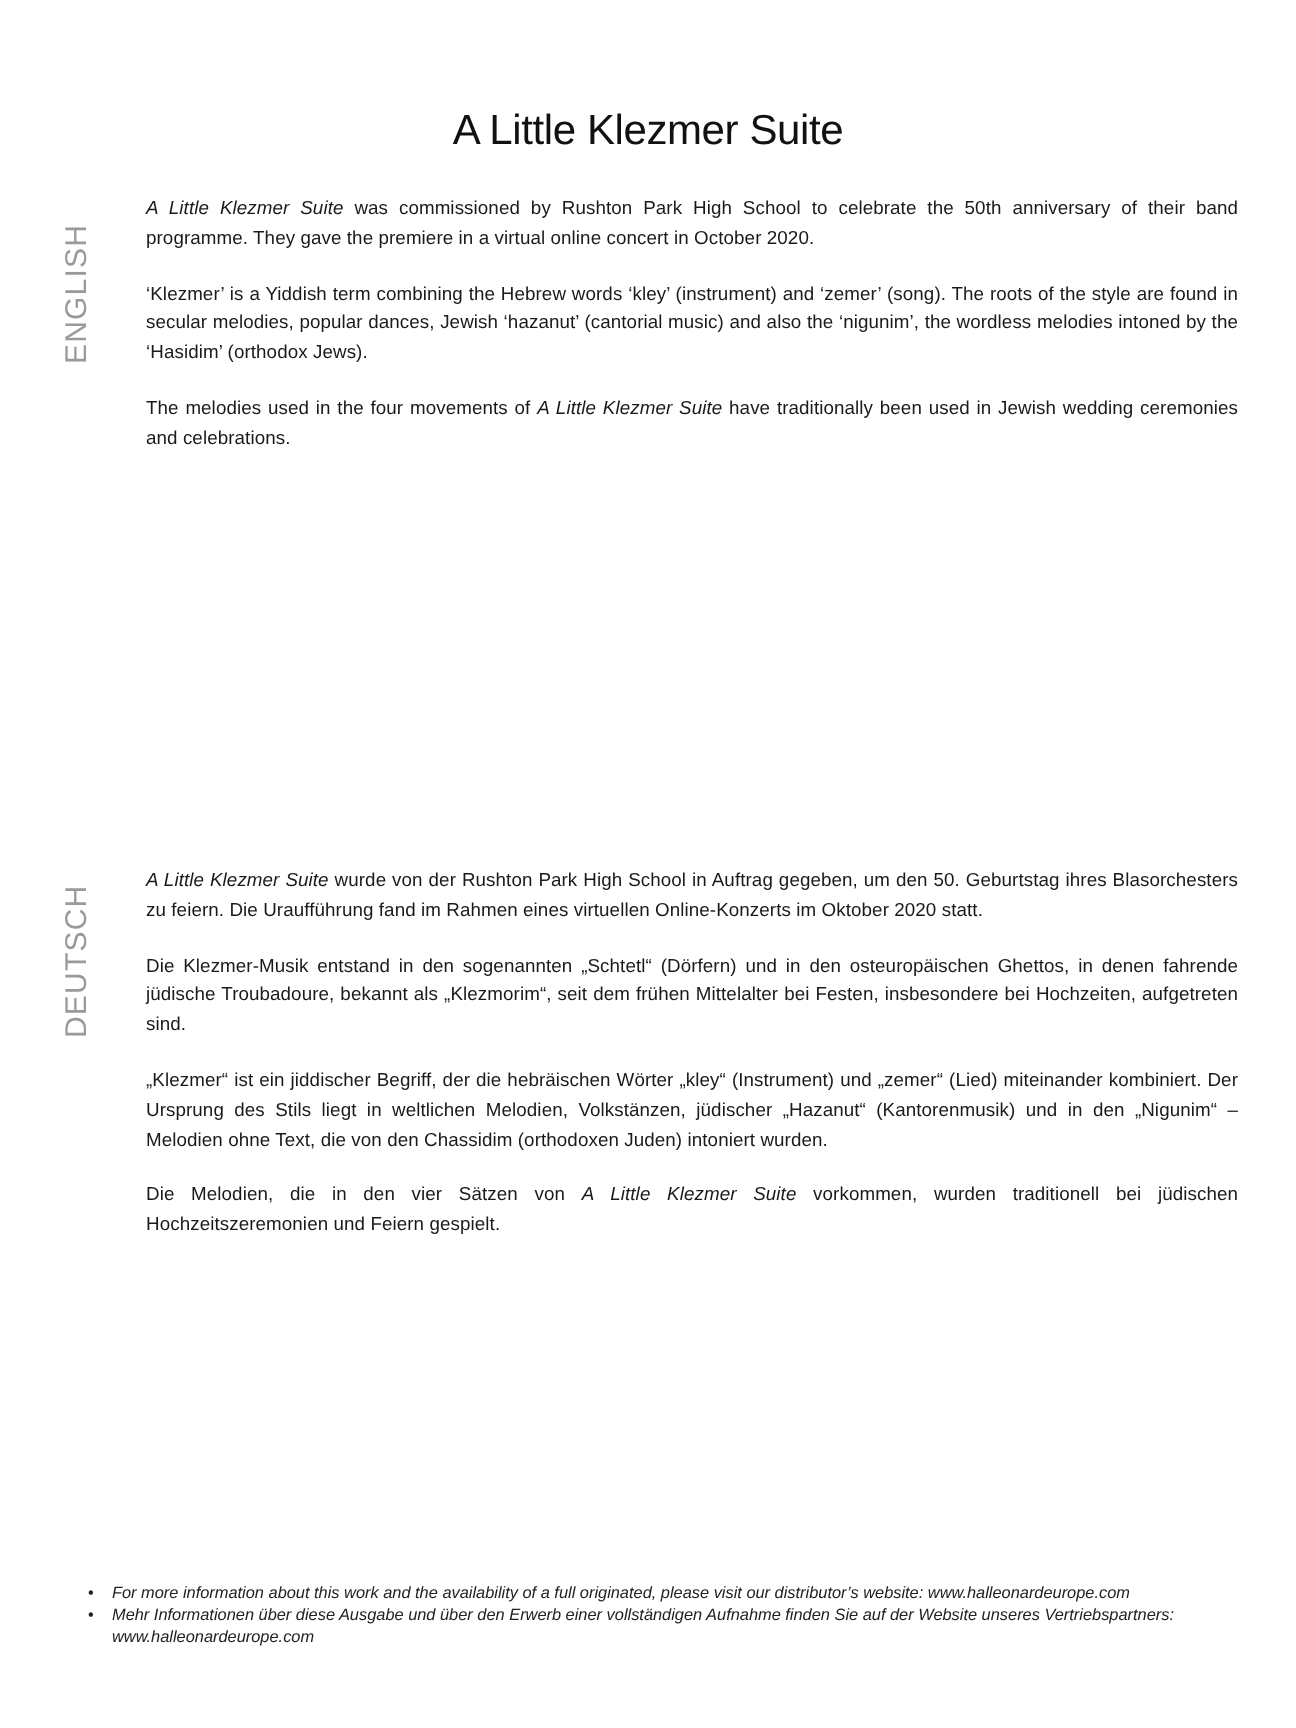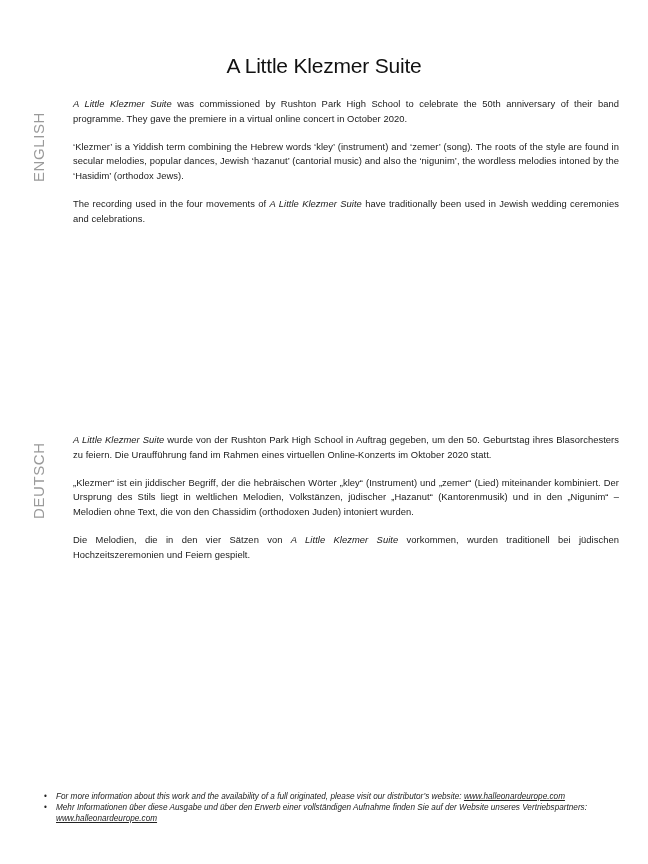--- a/index.html
+++ b/index.html
@@ -78,38 +78,38 @@
       padding-left: 12px;
     }
     .footnotes li .bullet {
       position: absolute;
       left: 0;
       top: 0;
       font-style: normal;
     }
     .footnotes a {
       color: #222;
-      text-decoration: underline;
     }
   </style>
 </head>
 <body>
 
 <h1 class="title">A Little Klezmer Suite</h1>
 
 <div class="lang-label en">ENGLISH</div>
 <div class="section en">
   <p><em>A Little Klezmer Suite</em><span> was commissioned by Rushton Park High School to celebrate the 50th anniversary of their band programme. They gave the premiere in a virtual online concert in October 2020.</span></p>
   <p>‘Klezmer’ is a Yiddish term combining the Hebrew words ‘kley’ (instrument) and ‘zemer’ (song). The roots of the style are found in secular melodies, popular dances, Jewish ‘hazanut’ (cantorial music) and also the ‘nigunim’, the wordless melodies intoned by the ‘Hasidim’ (orthodox Jews).</p>
-  <p><span>The recording used in the four movements of </span><em>A Little Klezmer Suite</em><span> have traditionally been used in Jewish wedding ceremonies and celebrations.</span></p>
+  <p><span>The melodies used in the four movements of </span><em>A Little Klezmer Suite</em><span> have traditionally been used in Jewish wedding ceremonies and celebrations.</span></p>
 </div>
 
 <div class="lang-label de">DEUTSCH</div>
 <div class="section de">
   <p><em>A Little Klezmer Suite</em><span> wurde von der Rushton Park High School in Auftrag gegeben, um den 50. Geburtstag ihres Blasorchesters zu feiern. Die Uraufführung fand im Rahmen eines virtuellen Online-Konzerts im Oktober 2020 statt.</span></p>
+  <p>Die Klezmer-Musik entstand in den sogenannten „Schtetl“ (Dörfern) und in den osteuropäischen Ghettos, in denen fahrende jüdische Troubadoure, bekannt als „Klezmorim“, seit dem frühen Mittelalter bei Festen, insbesondere bei Hochzeiten, aufgetreten sind.</p>
   <p>„Klezmer“ ist ein jiddischer Begriff, der die hebräischen Wörter „kley“ (Instrument) und „zemer“ (Lied) miteinander kombiniert. Der Ursprung des Stils liegt in weltlichen Melodien, Volkstänzen, jüdischer „Hazanut“ (Kantorenmusik) und in den „Nigunim“ – Melodien ohne Text, die von den Chassidim (orthodoxen Juden) intoniert wurden.</p>
   <p><span>Die Melodien, die in den vier Sätzen von </span><em>A Little Klezmer Suite</em><span> vorkommen, wurden traditionell bei jüdischen Hochzeitszeremonien und Feiern gespielt.</span></p>
 </div>
 
 <ul class="footnotes">
   <li>
     <span class="bullet">•</span>
     <span>For more information about this work and the availability of a full originated, please visit our distributor’s website: </span><a>www.halleonardeurope.com</a>
   </li>
   <li>

